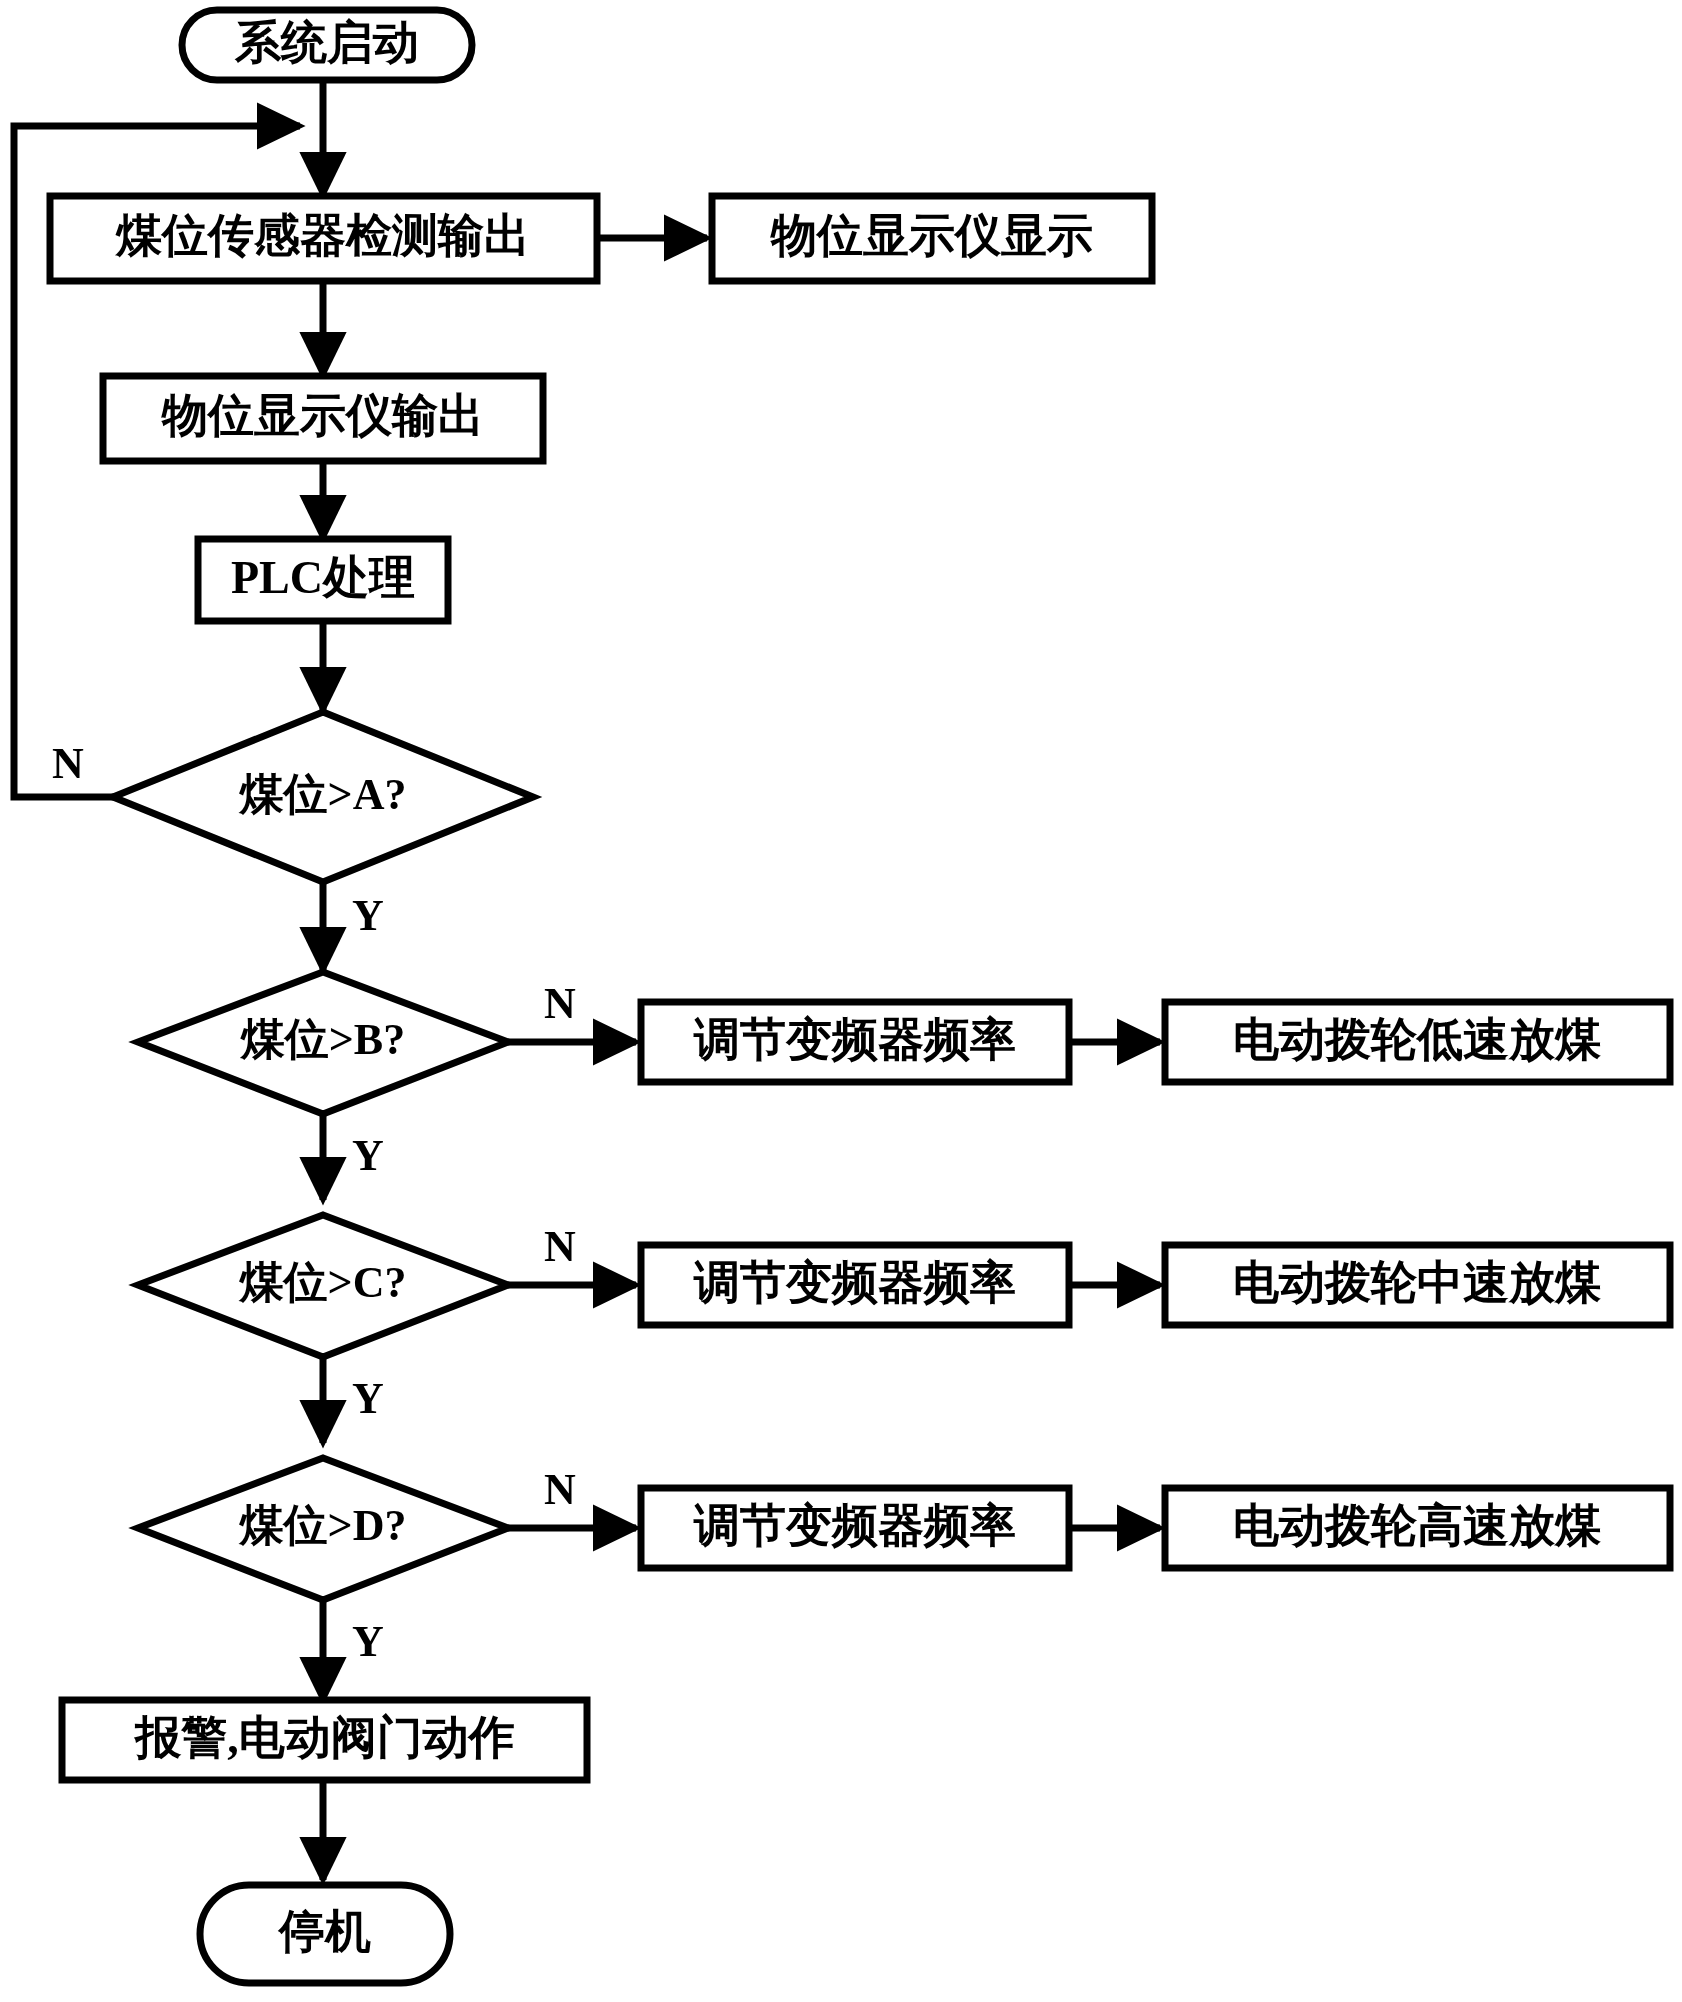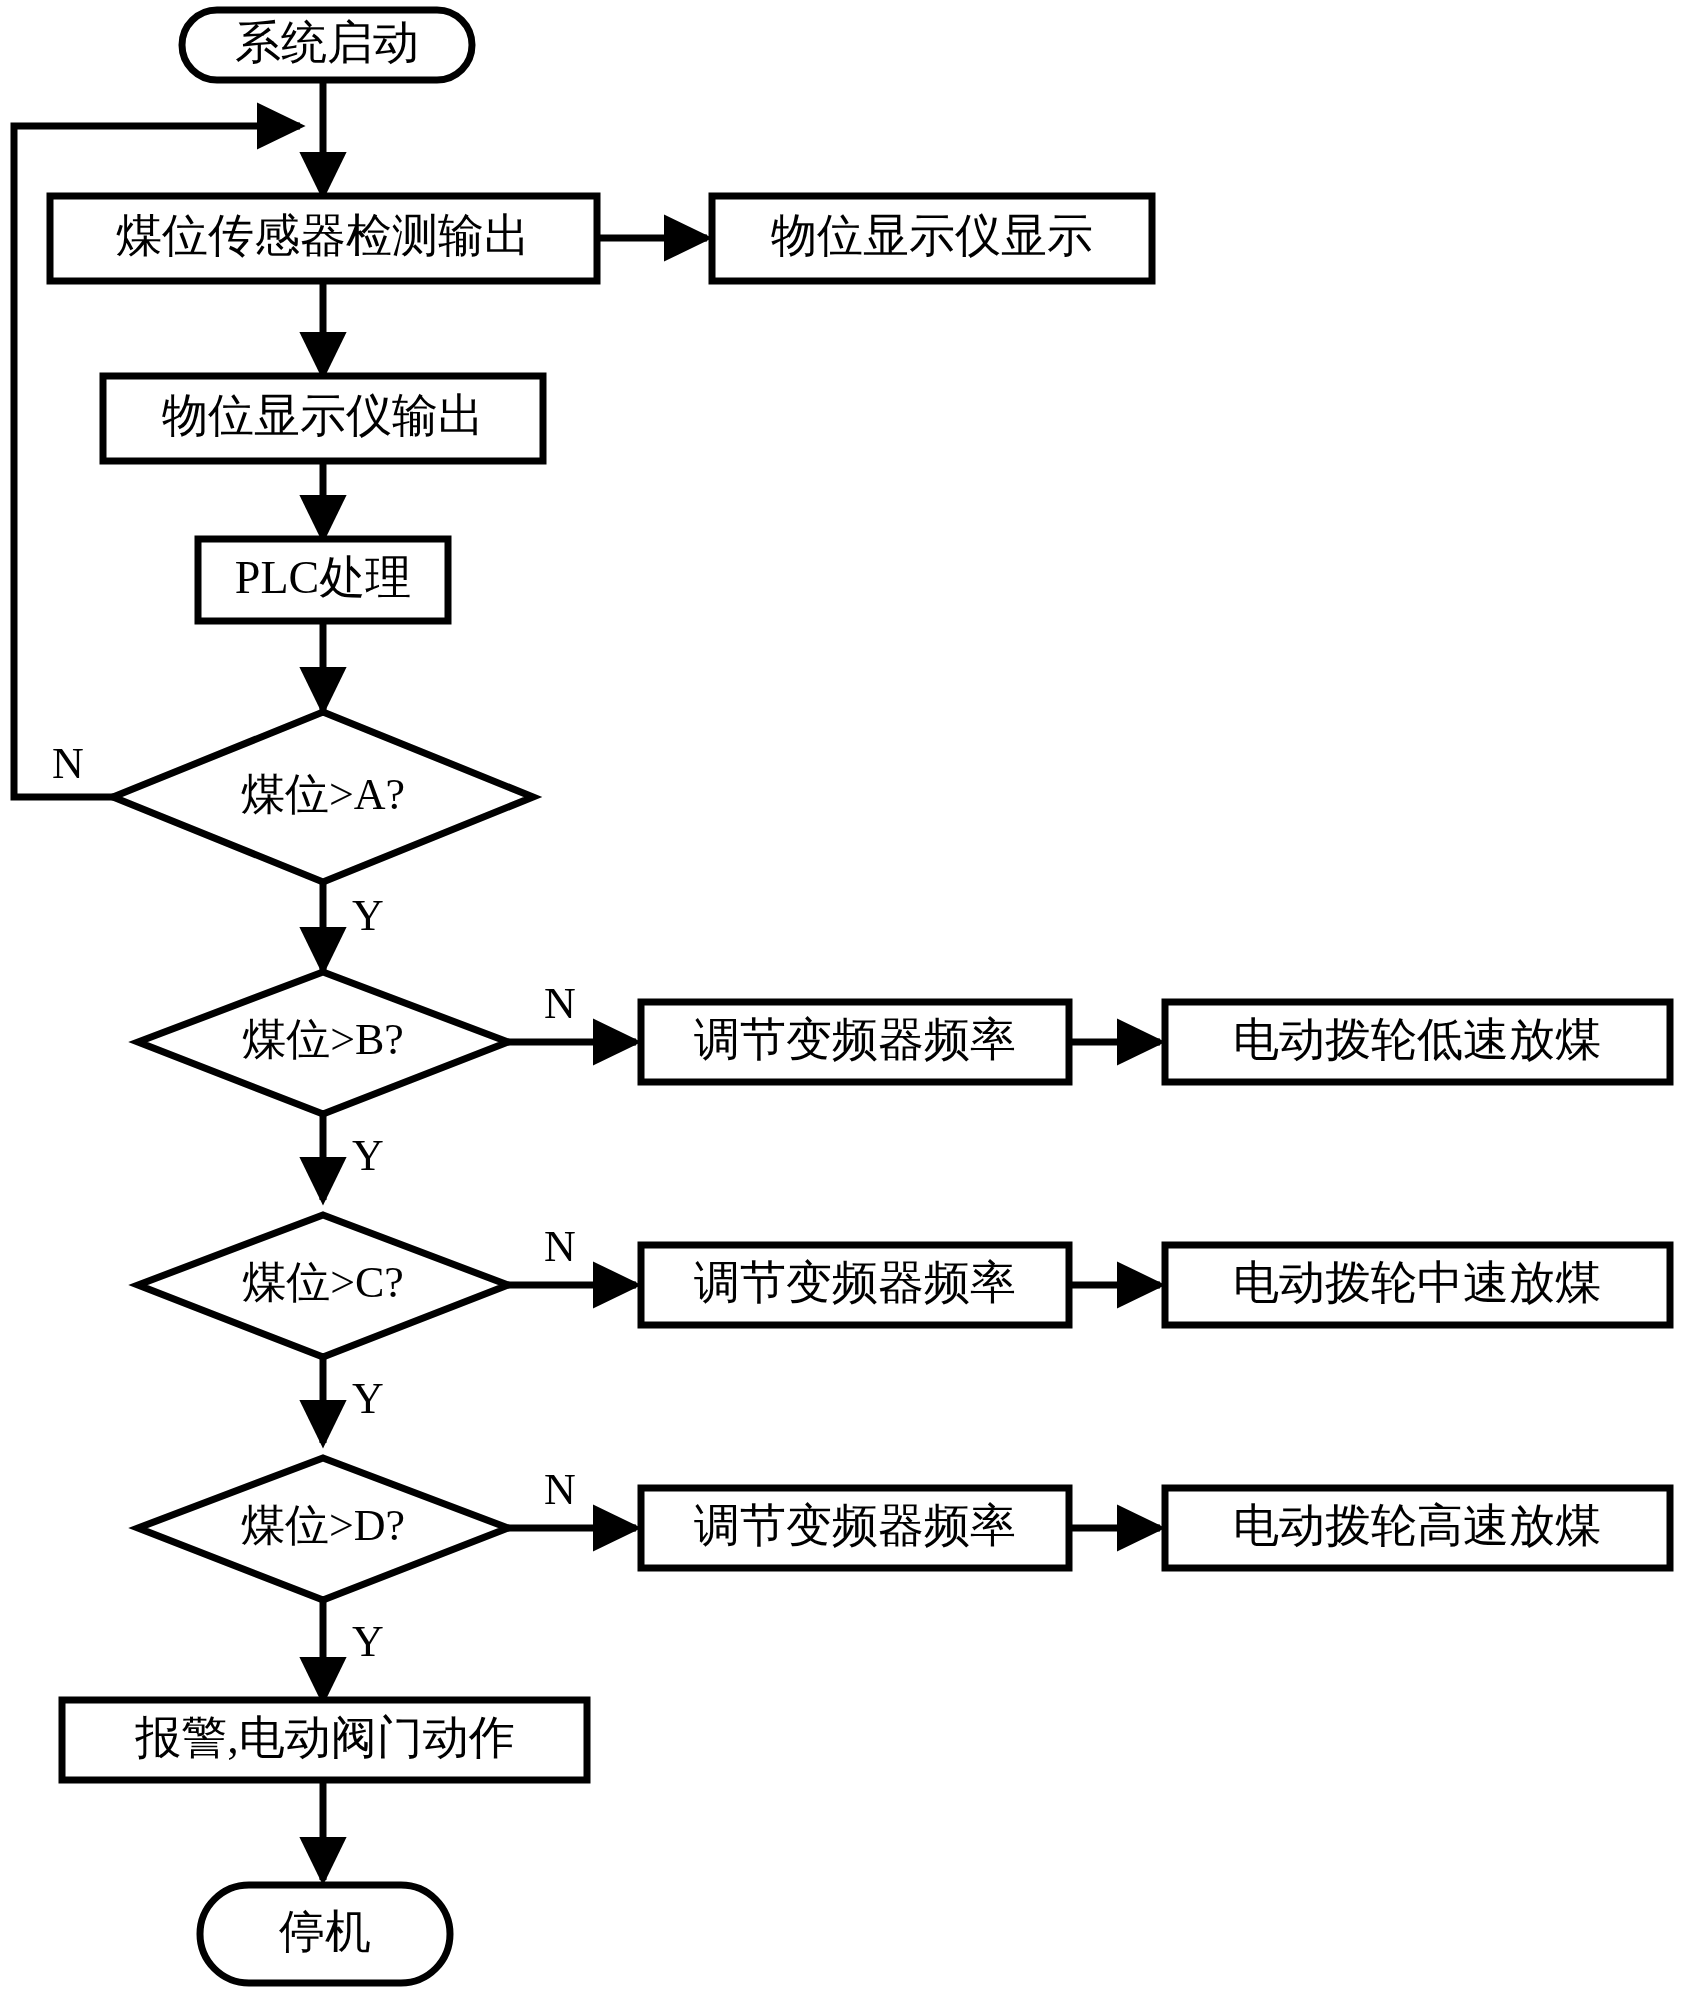--- a/index.html
+++ b/index.html
@@ -9,20 +9,21 @@
   }
   body {
     font-family: "Liberation Serif", "DejaVu Serif", serif;
   }
   #flowchart-root {
     position: relative;
     width: 1682px;
     height: 2002px;
     background: #ffffff;
     overflow: hidden;
+    font-weight: bold;
   }
   svg#flow-svg {
     position: absolute;
     top: 0;
     left: 0;
     width: 1682px;
     height: 2002px;
     display: block;
   }
   .shape-stroke {

